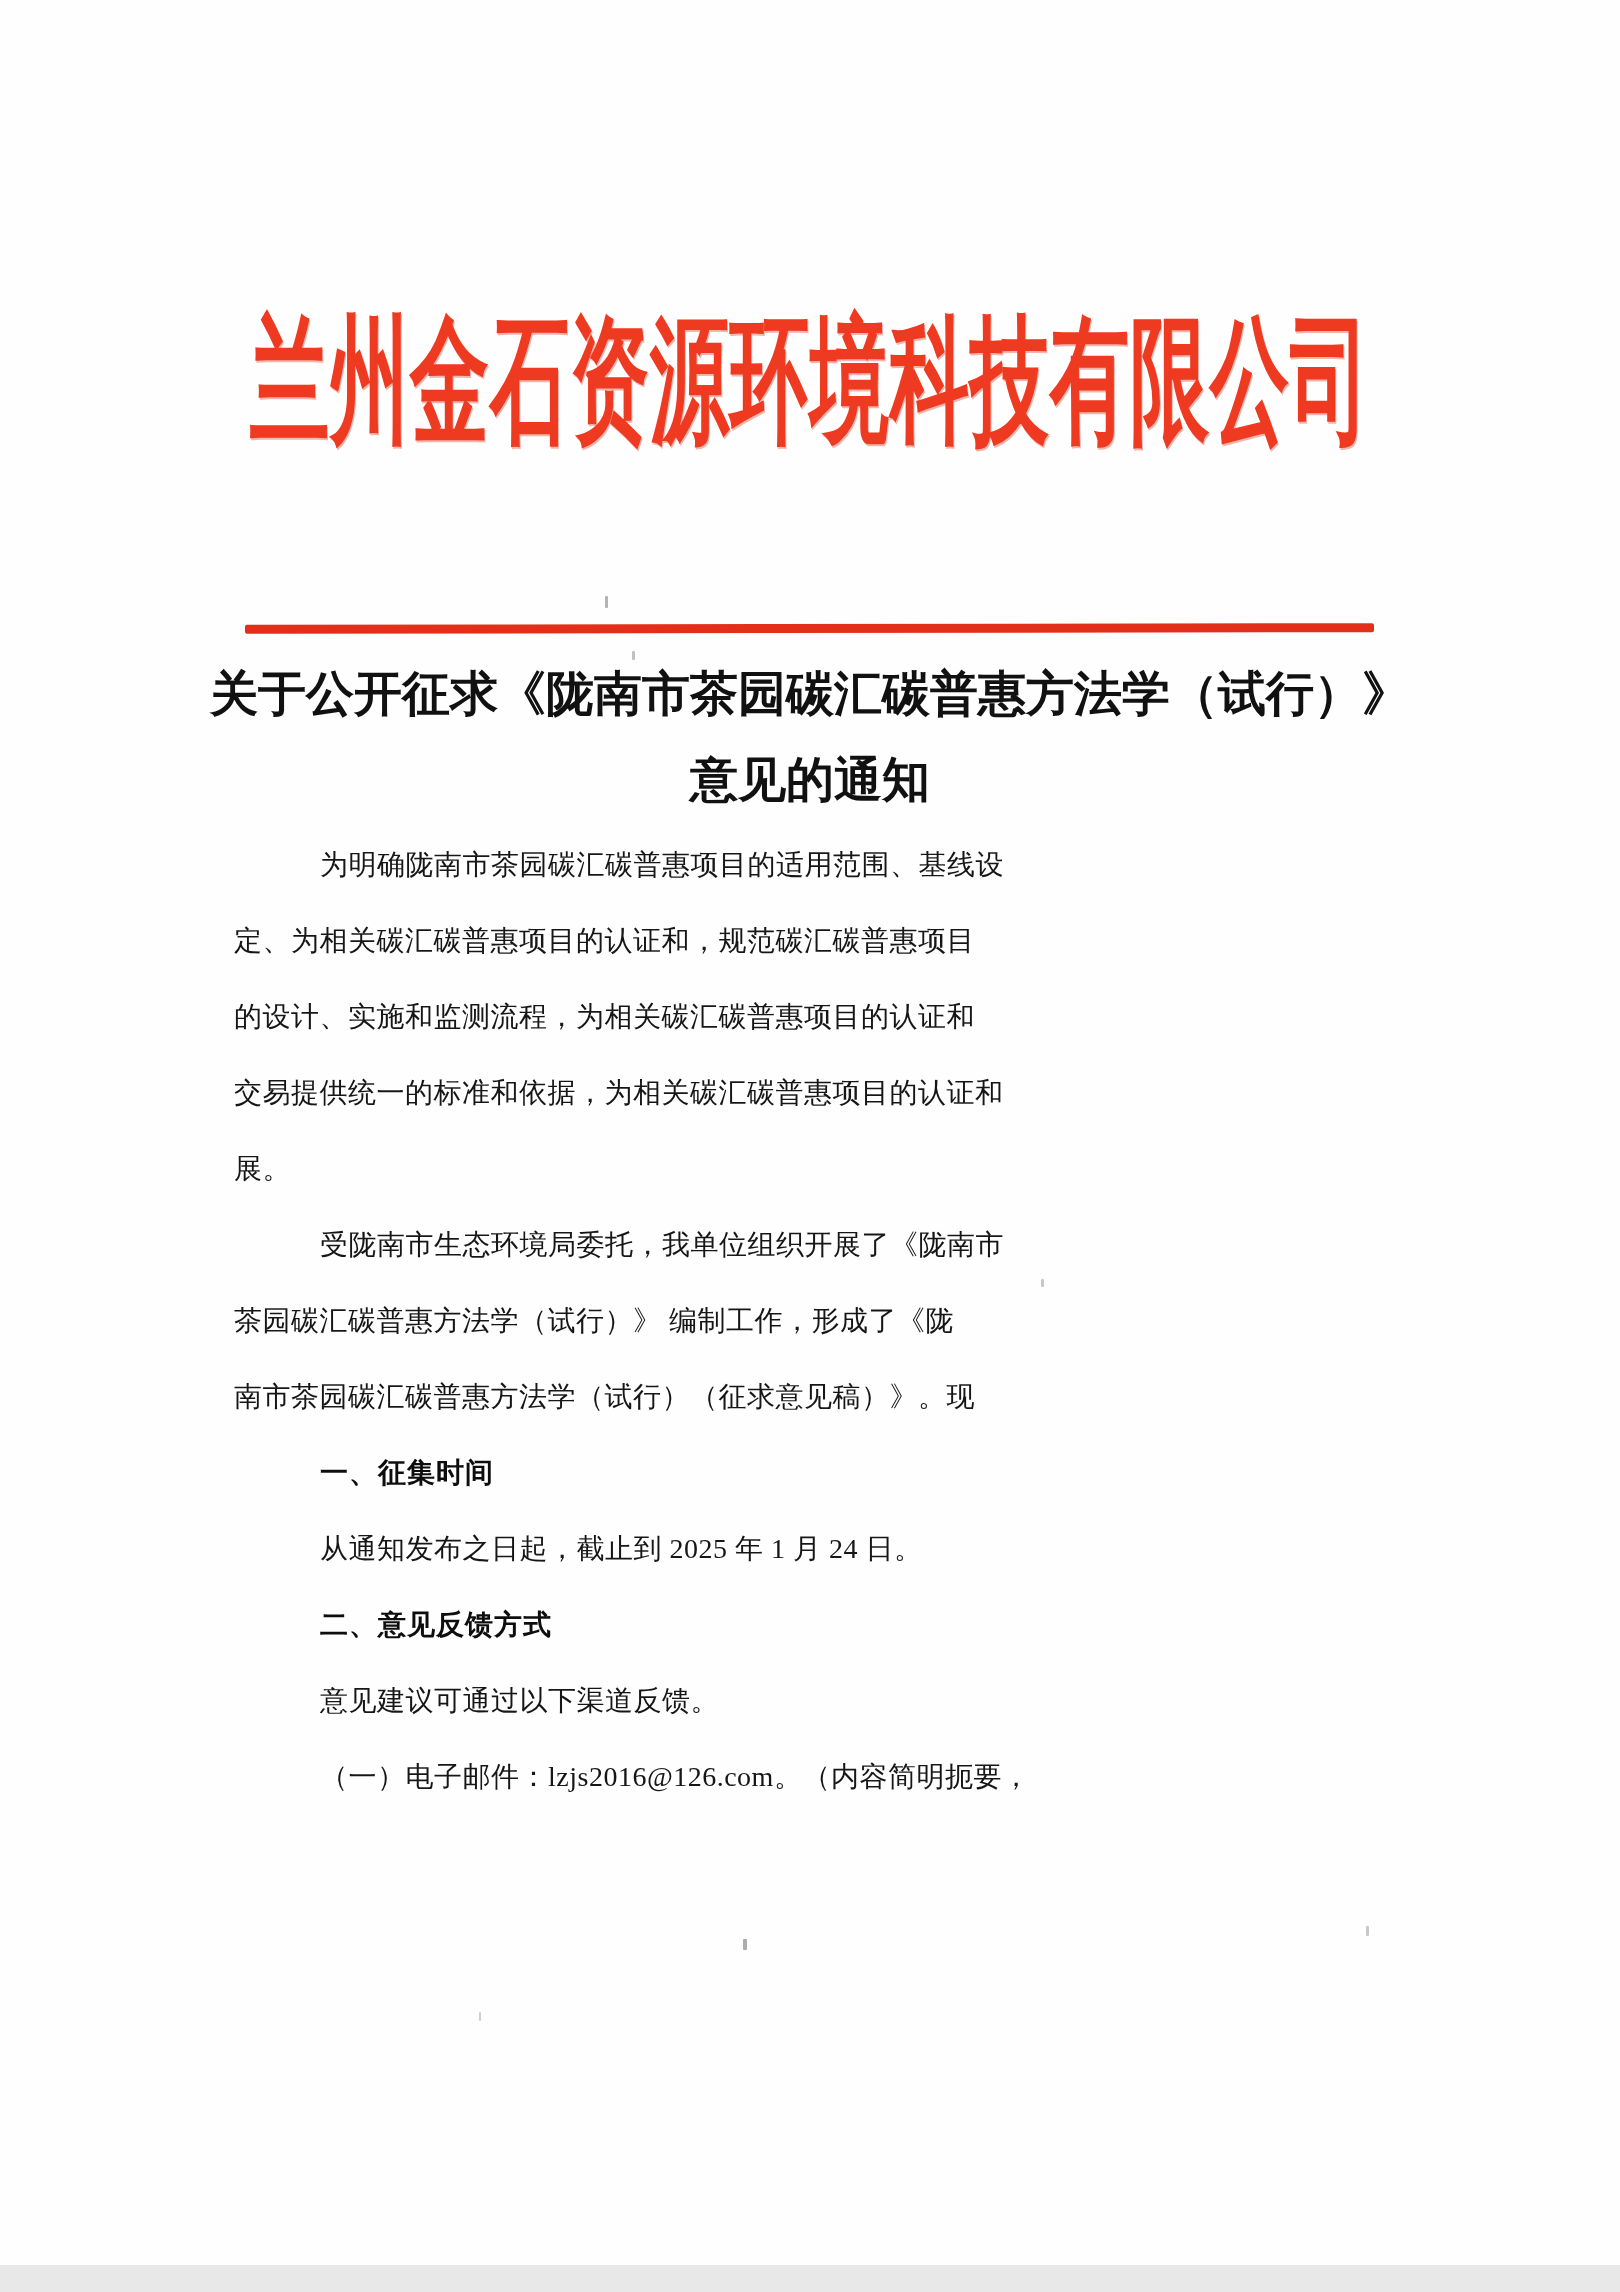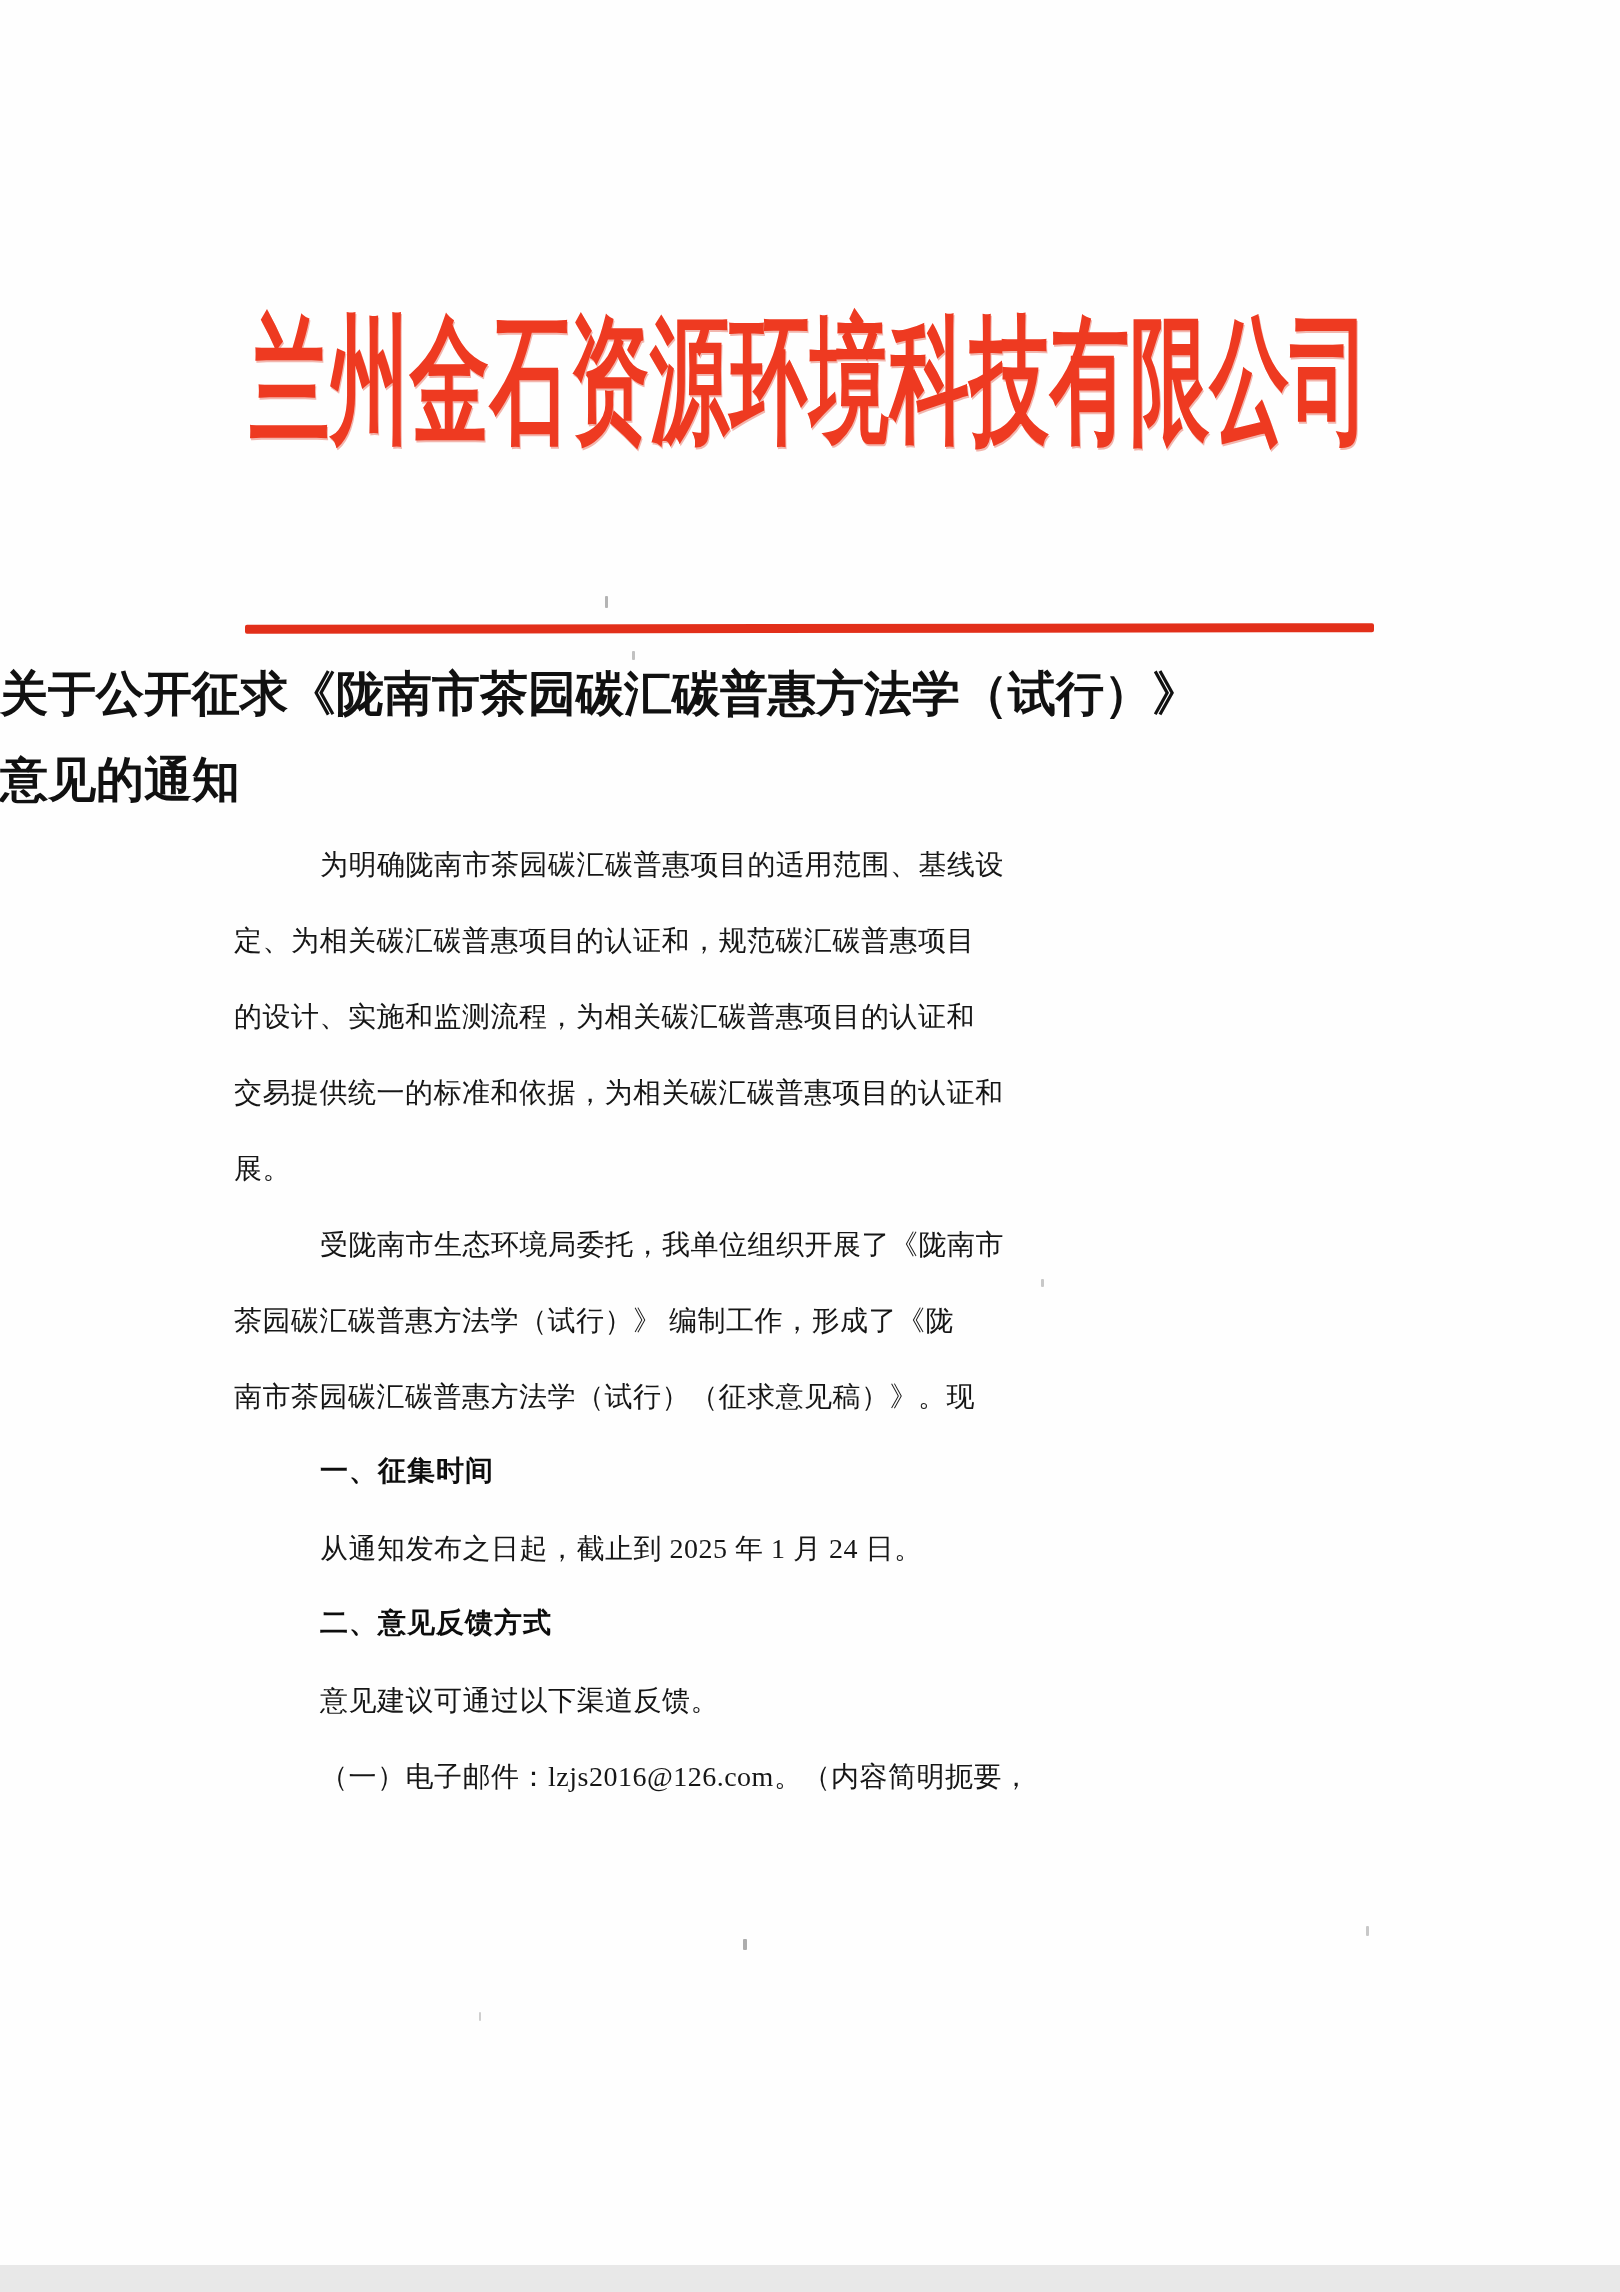--- a/index.html
+++ b/index.html
@@ -41,21 +41,21 @@
     height: 8.8px;
     background: #e22f1a;
     border-radius: 2px;
     transform: rotate(-0.08deg);
   }
   .title-block {
     position: absolute;
     top: 651px;
     left: 0;
     width: 100%;
-    text-align: left;
+    text-align: center;
     font-family: "Liberation Serif", serif;
     font-weight: bold;
     font-size: 48px;
     line-height: 86px;
     color: #111;
     letter-spacing: 0px;
   }
   .content {
     position: absolute;
     top: 827px;
@@ -66,21 +66,21 @@
     color: #161616;
     letter-spacing: 0.5px;
   }
   .line {
     white-space: nowrap;
   }
   .indent {
     padding-left: 86px;
   }
   .heading {
-    font-family: Liberation Mono, monospace;
+    font-family: Liberation Serif, serif;
     font-weight: bold;
     color: #0d0d0d;
     letter-spacing: 1px;
   }
   .speck {
     position: absolute;
     background: #777;
     border-radius: 1px;
   }
   .speck.s1 { top: 596px; left: 605px; width: 2.9px;  height: 11.8px; opacity: .55; }

